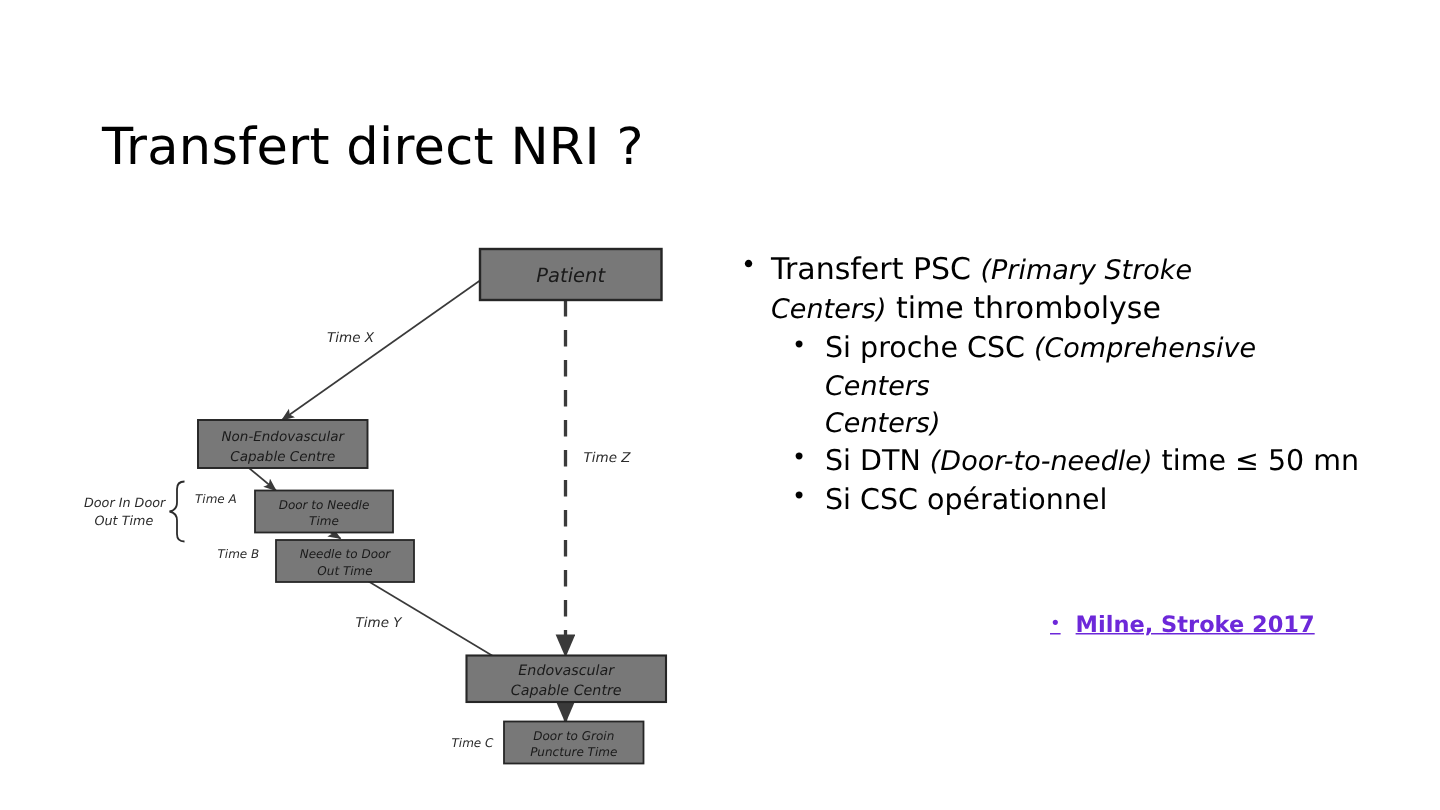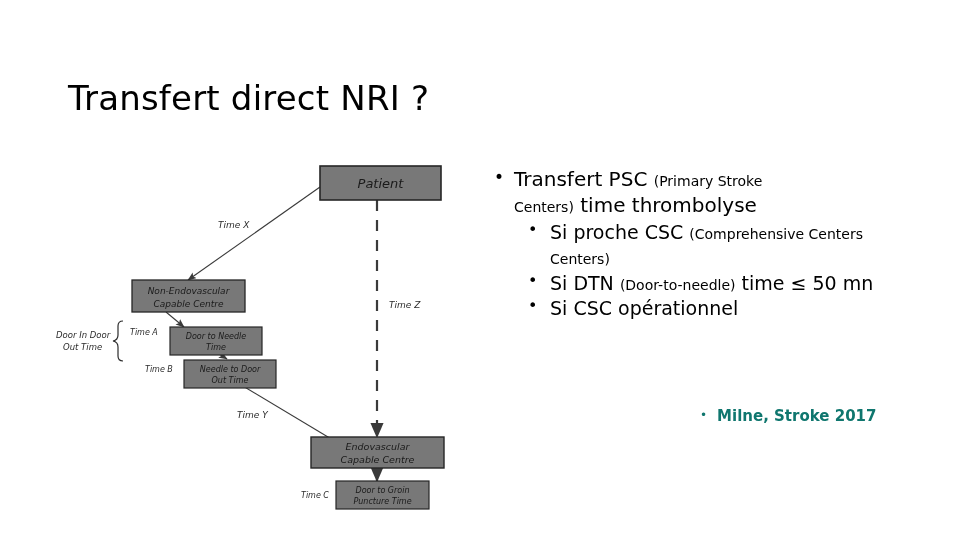--- a/index.html
+++ b/index.html
@@ -70,33 +70,35 @@
     margin-bottom: 1px;
   }
   .lvl2 > .bullet {
     position: absolute;
     left: 8px;
     top: -1px;
     font-size: 16px;
     line-height: 1.35;
   }
   .small {
-    font-size: 14px;
+    font-size: 18px;
+    font-style: italic;
   }
   .nowrapish { white-space: nowrap; }
 
   
   #citation {
     position: absolute;
     left: 700px;
     top: 386px;
     font-size: 15px;
     font-weight: bold;
-    color: #0f766e;
+    color: #6d28d9;
     white-space: nowrap;
+    text-decoration: underline;
   }
   #citation .bullet {
     font-weight: normal;
     font-size: 12px;
     margin-right: 10px;
     position: relative;
     top: -2px;
   }
 
   

